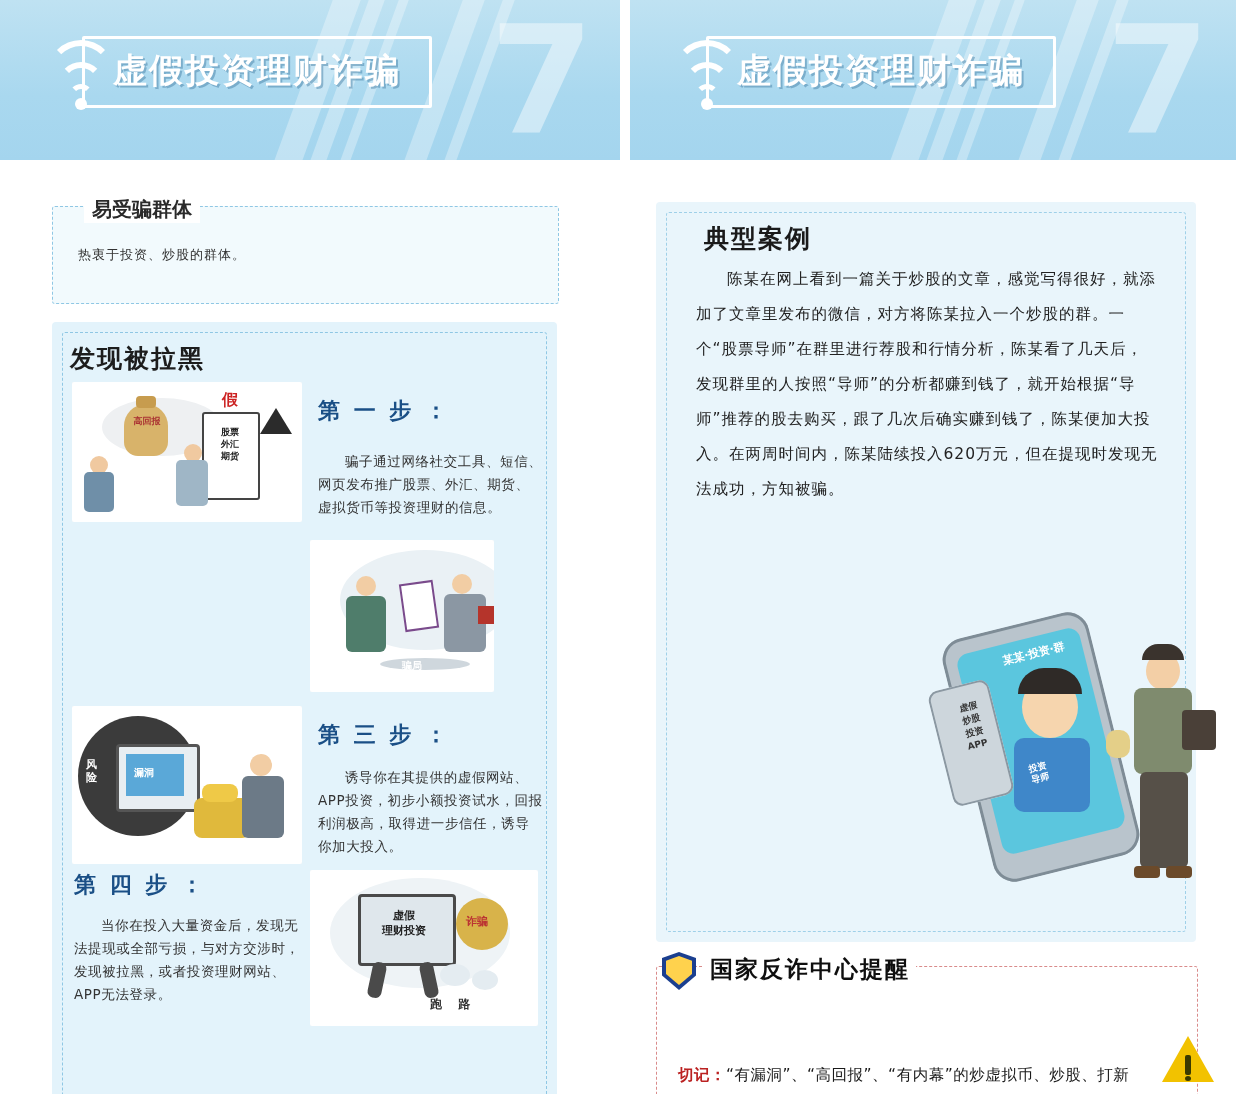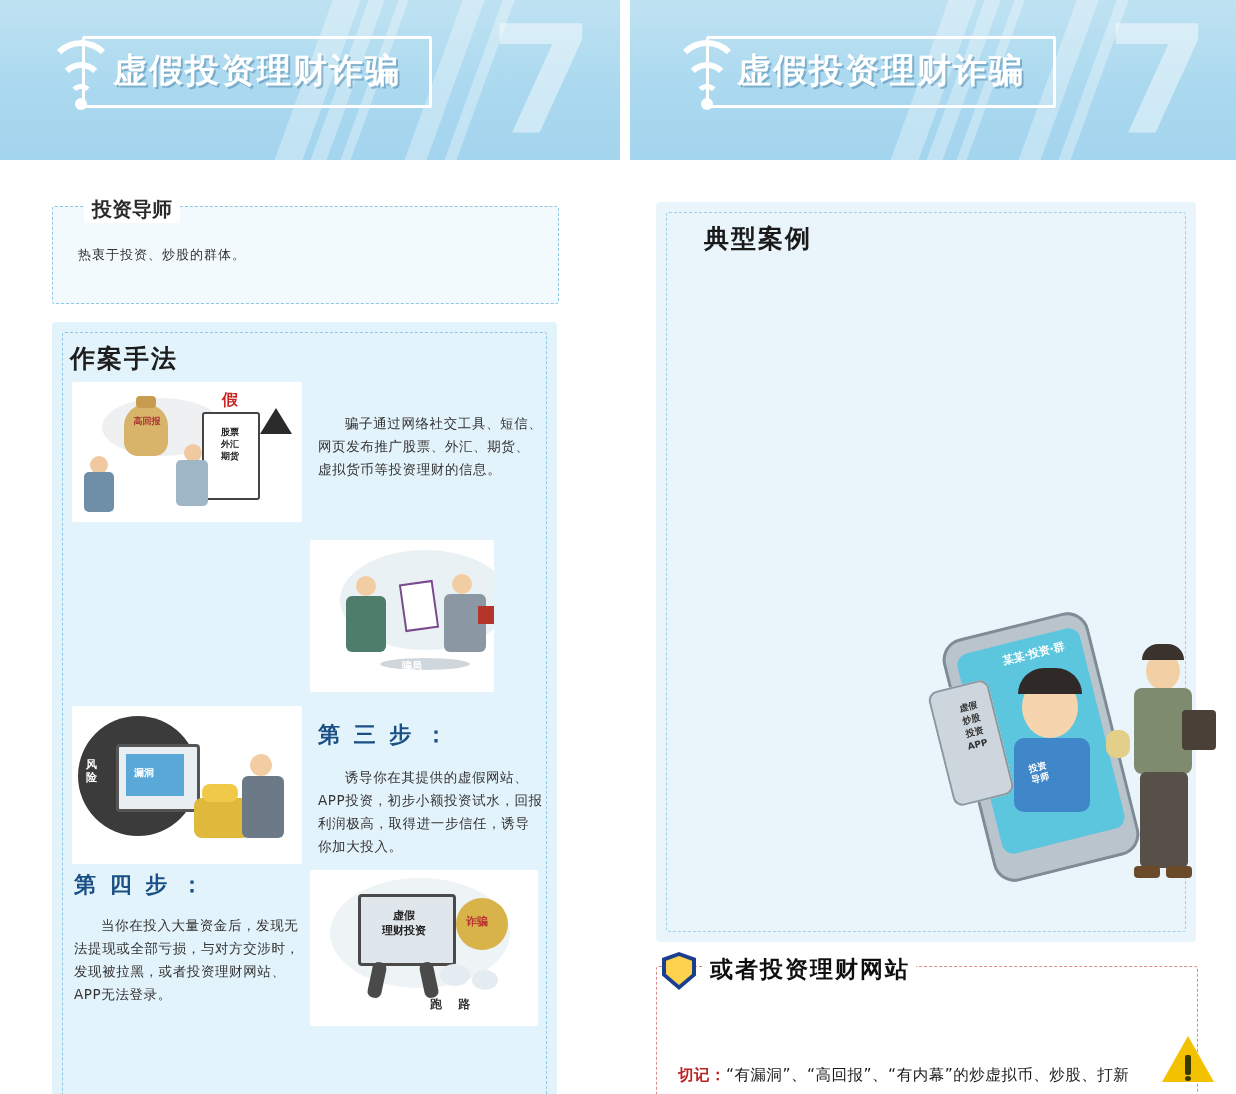--- a/index.html
+++ b/index.html
@@ -207,27 +207,27 @@
           <span class="dot"></span>
       </div>
       <div class="title-box">
         <div class="t">虚假投资理财诈骗</div>
       </div>
     </div>
 
     <div class="body-left">
 
       <div class="box-dashed victim-box"></div>
-      <div class="sec-title-sm victim-title">投资导师</div>
+      <div class="sec-title-sm victim-title">易受骗群体</div>
       <div class="victim-text">热衷于投资、炒股的群体。</div>
 
       <div class="method-box">
         <div class="method-inner"></div>
       </div>
-      <div class="method-title">作案手法</div>
+      <div class="method-title">发现被拉黑</div>
 
       <div class="illus" style="left:72px;top:222px;width:230px;height:140px;">
         <div class="ill-bg"></div>
         <div class="blob" style="left:30px;top:16px;width:120px;height:58px;background:#eef0f2;"></div>
 
         <div class="rect" style="left:52px;top:22px;width:44px;height:52px;background:#d8b36a;border-radius:22px 22px 14px 14px;"></div>
         <div class="rect" style="left:64px;top:14px;width:20px;height:12px;background:#c79c4e;border-radius:4px;"></div>
         <div style="position:absolute;left:60px;top:34px;width:30px;font-size:9px;color:#a33;font-weight:bold;line-height:11px;text-align:center;">高回报</div>
 
         <div class="person-head" style="left:18px;top:74px;width:18px;height:18px;background:#f0c9a0;"></div>
@@ -235,21 +235,22 @@
 
         <div class="rect" style="left:130px;top:30px;width:54px;height:84px;background:#fff;border:2px solid #444;border-radius:3px;"></div>
         <div style="position:absolute;left:138px;top:44px;width:40px;font-size:9px;color:#222;font-weight:bold;line-height:12px;text-align:center;">股票<br>外汇<br>期货</div>
         <div style="position:absolute;left:150px;top:8px;font-size:16px;color:#c22;font-weight:bold;">假</div>
 
         <div class="person-head" style="left:112px;top:62px;width:18px;height:18px;background:#f0c9a0;"></div>
         <div class="rect" style="left:104px;top:78px;width:32px;height:46px;background:#9fb6c6;border-radius:5px;"></div>
         <div class="tri" style="right:10px;top:26px;border-left:16px solid transparent;border-right:16px solid transparent;border-bottom:26px solid #2b2b2b;"></div>
       </div>
       <div class="step" style="left:318px;top:236px;">
-        <div class="step-text" style="margin-top:16px;">骗子通过网络社交工具、短信、网页发布推广股票、外汇、期货、虚拟货币等投资理财的信息。</div>
+        <div class="step-head">第 一 步 ：</div>
+        <div class="step-text" style="margin-top:24px;">骗子通过网络社交工具、短信、网页发布推广股票、外汇、期货、虚拟货币等投资理财的信息。</div>
       </div>
 
       <div class="illus" style="left:310px;top:380px;width:184px;height:152px;">
         <div class="ill-bg"></div>
         <div class="blob" style="left:30px;top:10px;width:170px;height:100px;background:#eaf1f5;"></div>
         <div class="person-head" style="left:46px;top:36px;width:20px;height:20px;background:#f2cda4;"></div>
         <div class="rect" style="left:36px;top:56px;width:40px;height:56px;background:#4f7d6b;border-radius:6px;"></div>
         <div class="person-head" style="left:142px;top:34px;width:20px;height:20px;background:#f2cda4;"></div>
         <div class="rect" style="left:134px;top:54px;width:42px;height:58px;background:#8b97a3;border-radius:6px;"></div>
         <div class="rect" style="left:92px;top:42px;width:30px;height:44px;background:#fff;border:2px solid #7a4b8c;transform:rotate(-8deg);"></div>
@@ -317,20 +318,21 @@
         <div class="t">虚假投资理财诈骗</div>
       </div>
     </div>
 
     <div class="body-right">
 
       <div class="case-box">
         <div class="case-inner"></div>
       </div>
       <div class="case-title">典型案例</div>
+      <div class="case-text">陈某在网上看到一篇关于炒股的文章，感觉写得很好，就添加了文章里发布的微信，对方将陈某拉入一个炒股的群。一个“股票导师”在群里进行荐股和行情分析，陈某看了几天后，发现群里的人按照“导师”的分析都赚到钱了，就开始根据“导师”推荐的股去购买，跟了几次后确实赚到钱了，陈某便加大投入。在两周时间内，陈某陆续投入620万元，但在提现时发现无法成功，方知被骗。</div>
 
       <div style="position:absolute;left:300px;top:420px;width:290px;height:330px;">
 
         <div class="rect" style="left:36px;top:42px;width:150px;height:250px;background:#b9c4cc;border-radius:22px;transform:rotate(-14deg);box-shadow:0 0 0 3px #7e8c96 inset;"></div>
         <div class="rect" style="left:48px;top:58px;width:126px;height:206px;background:#5bc6de;border-radius:12px;transform:rotate(-14deg);"></div>
         <div style="position:absolute;left:72px;top:66px;transform:rotate(-14deg);font-size:11px;color:#fff;font-weight:bold;">某某·投资·群</div>
 
         <div class="rect" style="left:10px;top:104px;width:62px;height:118px;background:#cdd6dc;border-radius:10px;transform:rotate(-14deg);box-shadow:0 0 0 2px #8b98a2 inset;"></div>
         <div style="position:absolute;left:22px;top:120px;width:42px;transform:rotate(-14deg);text-align:center;font-size:9px;color:#333;font-weight:bold;line-height:13px;">虚假<br>炒股<br>投资<br>APP</div>
 
@@ -347,21 +349,21 @@
         <div class="rect" style="left:176px;top:150px;width:24px;height:28px;background:#e4cf88;border-radius:10px;"></div>
         <div class="rect" style="left:204px;top:286px;width:26px;height:12px;background:#6b4a2a;border-radius:4px;"></div>
         <div class="rect" style="left:236px;top:286px;width:26px;height:12px;background:#6b4a2a;border-radius:4px;"></div>
       </div>
 
       <div class="tip-box"></div>
       <div class="badge">
         <div class="shield"></div>
           <div class="shield2"></div>
       </div>
-      <div class="tip-title">或者投资理财网站</div>
+      <div class="tip-title">国家反诈中心提醒</div>
       <div class="tip-p tip-p2">
         <span class="kj">切记：</span><span>“有漏洞”、“高回报”、“有内幕”的炒虚拟币、炒股、打新股、炒黄金、炒期货、博彩网站等，都是诈骗！</span>
       </div>
       <div class="warn">
         <div class="wt"></div>
           <div class="wi"></div>
           <div class="wd"></div>
       </div>
 
     </div>

